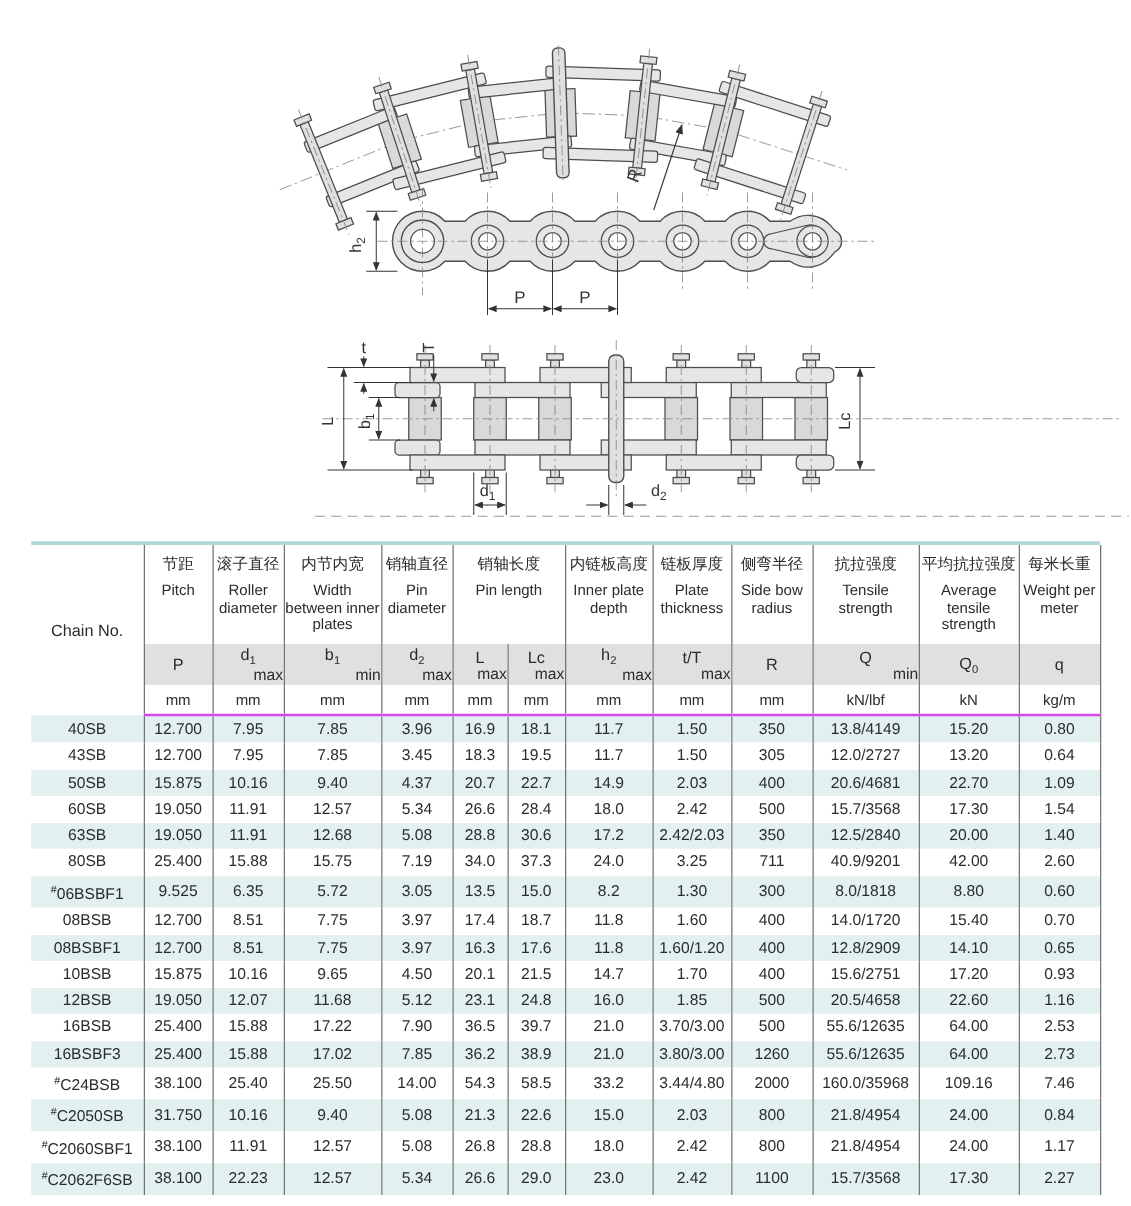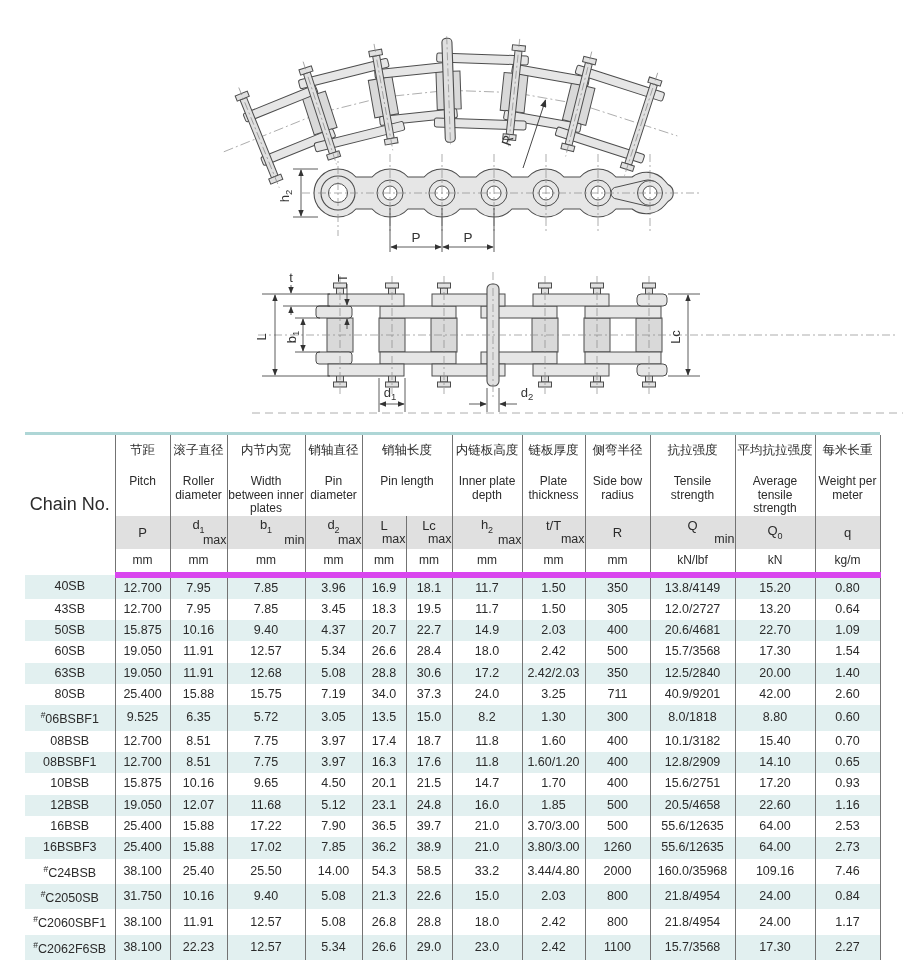--- a/index.html
+++ b/index.html
@@ -3,24 +3,24 @@
 <meta charset="utf-8">
 <style>
   html,body{margin:0;padding:0;background:#ffffff;width:905px;font-family:"Liberation Sans","DejaVu Sans",sans-serif;color:#2b2b2b;}
   .page{width:905px;height:965px;overflow:hidden;background:#fff;}
   svg text{font-family:"Liberation Sans","DejaVu Sans",sans-serif;fill:#333;}
   .table-wrap{width:855px;margin-left:25px;border-top:3px solid #aed6d6;}
   table.spec{border-collapse:collapse;table-layout:fixed;width:855px;}
   table.spec th,table.spec td{border-right:1px solid #737373;padding:0;font-weight:normal;text-align:center;vertical-align:middle;overflow:hidden;}
   thead th.group{height:79px;vertical-align:top;}
   thead .cn{font-size:12.5px;margin-top:7px;white-space:nowrap;}
-  thead .en{font-size:12px;line-height:13.5px;margin-top:16px;}
-  thead th.chain-th{font-size:18px;}
+  thead .en{font-size:12px;line-height:13.5px;margin-top:6px;}
+  thead th.chain-th{font-size:13px;}
   thead tr.symrow th{height:33px;background:#e0e0e0;font-size:13px;}
-  thead tr.unitrow th{height:23px;font-size:12px;border-bottom:6px solid #d946ef;}
+  thead tr.unitrow th{height:23px;font-size:12px;border-bottom:2px solid #d946ef;}
   thead tr.symrow .l2{font-size:12.5px;line-height:13px;text-align:right;}
   sub.s{font-size:9px;}
   sup.h{font-size:8.5px;vertical-align:super;}
   tbody td{height:21.3px;font-size:12.5px;line-height:21.3px;white-space:nowrap;}
   tbody tr:nth-child(odd){background:#e2f0f0;}
   .footnotes{margin:7px 0 0 25px;font-size:11.5px;line-height:15px;}
 </style>
 </head>
 <body>
 
@@ -477,21 +477,21 @@
             <td>08BSB</td>
             <td>12.700</td>
             <td>8.51</td>
             <td>7.75</td>
             <td>3.97</td>
             <td>17.4</td>
             <td>18.7</td>
             <td>11.8</td>
             <td>1.60</td>
             <td>400</td>
-            <td>10.1/3182</td>
+            <td>14.0/1720</td>
             <td>15.40</td>
             <td>0.70</td>
           </tr>
           <tr>
             <td>08BSBF1</td>
             <td>12.700</td>
             <td>8.51</td>
             <td>7.75</td>
             <td>3.97</td>
             <td>16.3</td>

